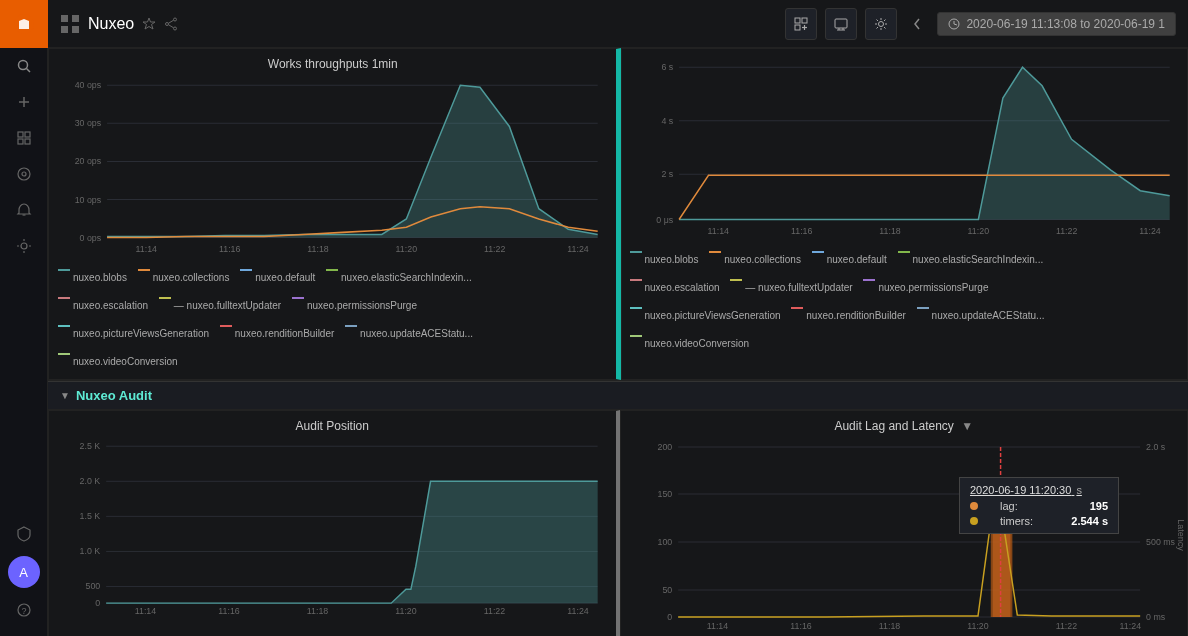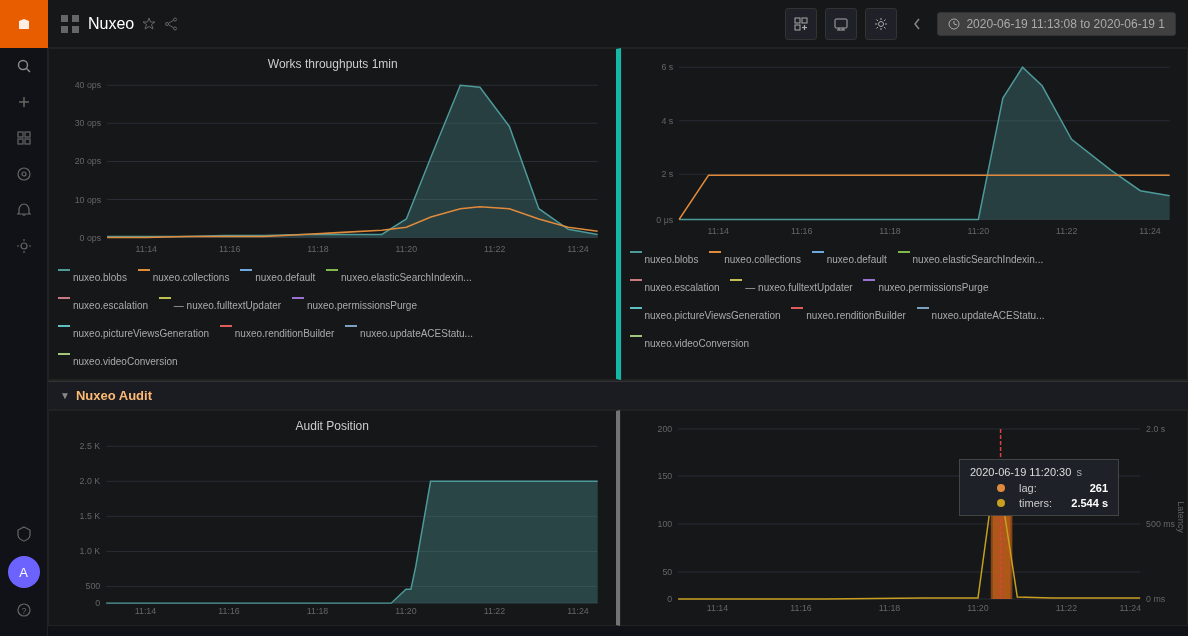--- a/index.html
+++ b/index.html
@@ -174,21 +174,21 @@
       background: #1a1c22;
       padding: 6px 12px;
       display: flex;
       align-items: center;
       gap: 6px;
       border-top: 1px solid #333;
       border-bottom: 1px solid #222;
     }
     .section-title {
       font-size: 13px;
-      color: #fdba74;
+      color: #5eead4;
       font-weight: 600;
     }
     .chevron {
       color: #888;
       font-size: 10px;
     }
 
     
     .bottom-panels-row {
       display: flex;
@@ -209,24 +209,23 @@
       padding: 6px 10px;
       font-size: 11px;
       color: #eee;
       pointer-events: none;
       right: 60px;
       top: 40px;
       min-width: 160px;
     }
     .tooltip-row {
       display: flex;
-      gap: 14px;
+      gap: 22px;
       align-items: center;
       margin-top: 3px;
-      margin-left: 27px;
     }
     .tooltip-dot {
       width: 8px;
       height: 8px;
       border-radius: 50%;
       display: inline-block;
       flex-shrink: 0;
     }
     .tooltip-label { color: #ccc; }
     .tooltip-value { margin-left: auto; font-weight: 600; color: #fff; }
@@ -498,20 +497,24 @@
               <text x="445" y="192" class="axis-text" text-anchor="middle">11:22</text>
               <text x="530" y="192" class="axis-text" text-anchor="middle">11:24</text>
 
               <path d="M50,180 L100,180 L150,180 L200,180 L250,180 L300,180 L340,180 L355,165 L360,165 L365,140 L380,48 L395,48 L400,48 L550,48 L550,180 Z" fill="rgba(78,154,154,0.35)" stroke="none"></path>
               <path d="M50,180 L100,180 L150,180 L200,180 L250,180 L300,180 L340,180 L355,165 L360,165 L365,140 L380,48 L395,48 L400,48 L550,48" fill="none" stroke="#4e9a9a" stroke-width="1.5"></path>
             </svg>
           </div>
         </div>
 
         <div class="panel" style="position:relative;">
+          <div class="panel-title">
+            <span>Audit Lag and Latency</span>
+            <span style="color:#888;margin-left:4px;">▼</span>
+          </div>
           <div class="chart-area" style="height:195px;">
             <svg class="chart" viewBox="0 0 560 195" preserveAspectRatio="none">
 
               <line x1="50" y1="10" x2="520" y2="10" class="grid-line"></line>
               <line x1="50" y1="57" x2="520" y2="57" class="grid-line"></line>
               <line x1="50" y1="105" x2="520" y2="105" class="grid-line"></line>
               <line x1="50" y1="153" x2="520" y2="153" class="grid-line"></line>
               <line x1="50" y1="180" x2="520" y2="180" class="grid-line"></line>
 
               <text x="44" y="13" class="axis-text" text-anchor="end">200</text>
@@ -538,28 +541,28 @@
 
               <line x1="378" y1="10" x2="378" y2="180" stroke="#e04040" stroke-width="1.5" stroke-dasharray="4,2"></line>
 
             </svg>
 
             
             <div style="position:absolute;right:-18px;top:50%;transform:translateY(-50%) rotate(90deg);font-size:9px;color:#666;white-space:nowrap;">Latency</div>
 
             
             <div class="tooltip-box">
-              <div style="font-size:11px;color:#ddd;margin-bottom:4px;">
+              <div style="font-size:11px;color:#ddd;margin-bottom:4px;text-decoration:underline;">
                 <span>2020-06-19 11:20:30</span>
                 <span style="color:#aaa;margin-left:2px;">s</span>
               </div>
               <div class="tooltip-row">
                 <span class="tooltip-dot" style="background:#e08a3c;"></span>
                 <span class="tooltip-label">lag:</span>
-                <span class="tooltip-value">261</span>
+                <span class="tooltip-value">195</span>
               </div>
               <div class="tooltip-row">
                 <span class="tooltip-dot" style="background:#c8a020;"></span>
                 <span class="tooltip-label">timers:</span>
                 <span class="tooltip-value">2.544 s</span>
               </div>
             </div>
           </div>
         </div>
       </div>

